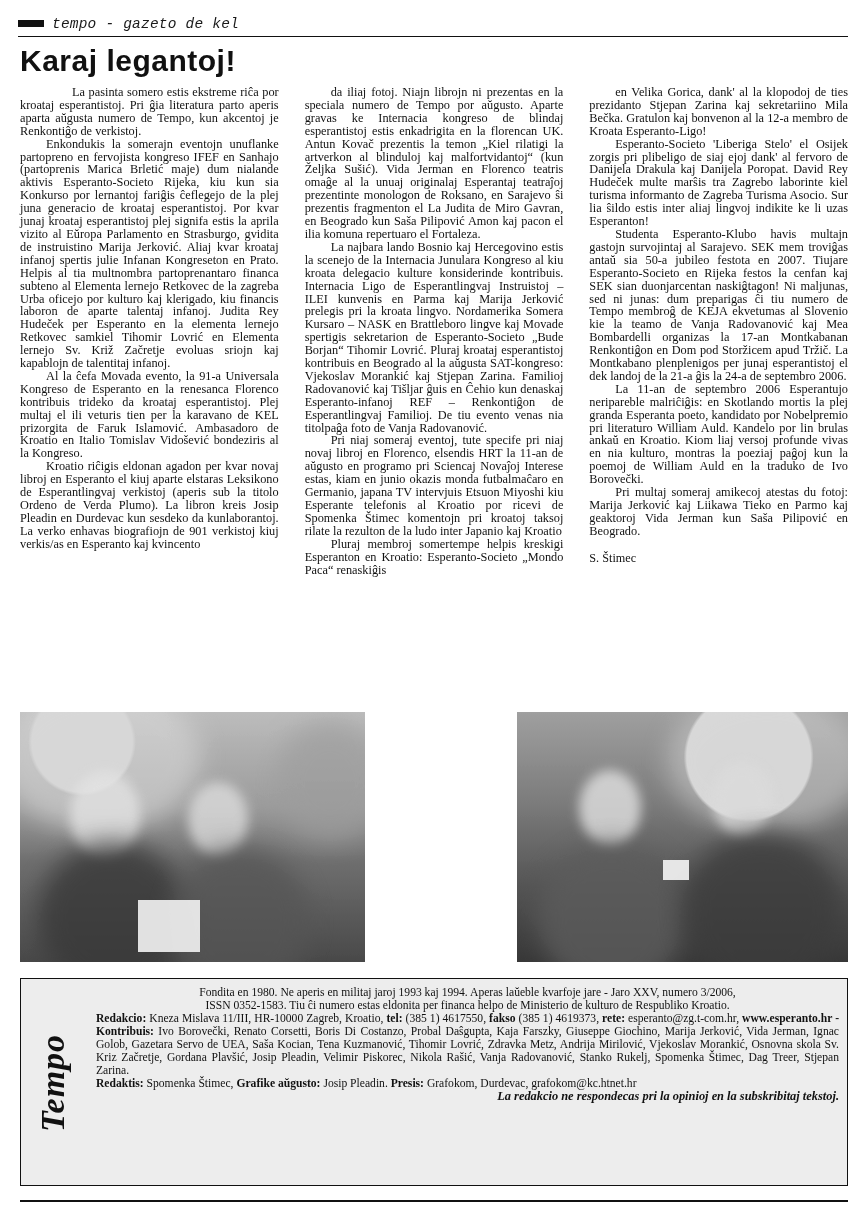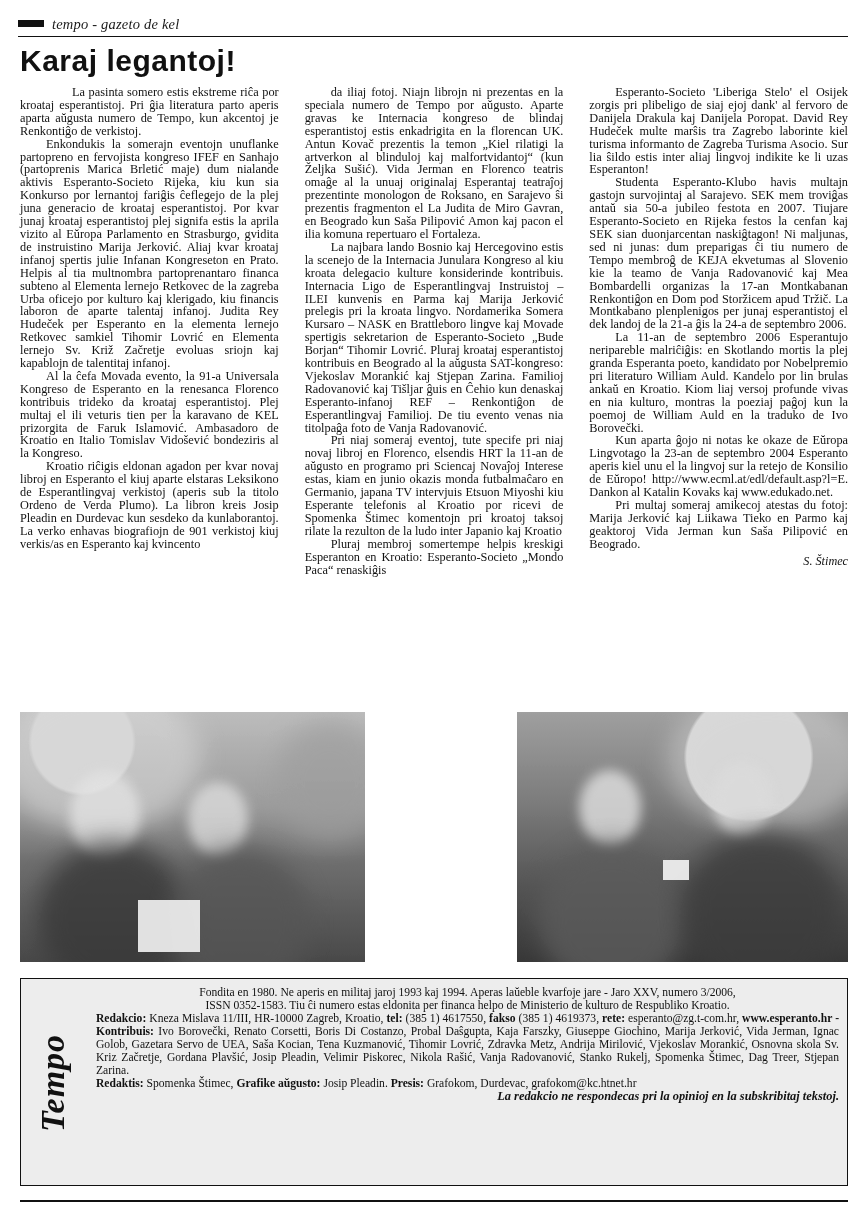--- a/index.html
+++ b/index.html
@@ -14,21 +14,21 @@
 
   
   .masthead {
     position:absolute; left:18px; top:16px; width:830px; height:26px;
   }
   .masthead .rule-left {
     position:absolute; left:0; top:4px; width:26px; height:7px; background:#111;
   }
   .masthead .running-title {
     position:absolute; left:34px; top:0px;
-    font-style:italic; font-size:14.5px; letter-spacing:.2px; color:#1a1a1a;
+    font-style:italic; font-size:14.5px; letter-spacing:.2px; color:#1a1a1a;font-family:Liberation Mono, monospace;
   }
   .masthead .hr {
     position:absolute; left:0; top:20px; width:830px; height:1px; background:#111;
   }
 
   
   .headline {
     position:absolute; left:20px; top:44px;
     font-family:"Liberation Sans", sans-serif;
     font-weight:bold; font-size:30px; letter-spacing:.5px;
@@ -44,21 +44,21 @@
     margin:0 0 0 0;
     font-size:12.3px;
     line-height:12.9px;
     text-align:justify;
     text-indent:26px;
     hyphens:auto;
     -webkit-hyphens:auto;
   }
   .col p.first { text-indent:52px; }
   .col .sig {
-    margin-top:4px; text-align:right; font-style:italic; font-size:12.2px; text-indent:0;
+    margin-top:14px; font-size:12.2px; text-indent:0;
   }
 
   
   .photos { position:absolute; left:20px; top:712px; width:828px; height:250px; }
   .photo {
     position:absolute; overflow:hidden; filter:grayscale(100%) contrast(105%);
   }
   .photo-left { left:0; top:0; width:345px; height:250px; }
   .photo-right { left:497px; top:0; width:331px; height:250px; }
 
@@ -128,24 +128,24 @@
     </div>
 
     <div class="col">
       <p>da iliaj fotoj. Niajn librojn ni prezentas en la speciala numero de Tempo por aŭgusto. Aparte gravas ke Internacia kongreso de blindaj esperantistoj estis enkadrigita en la florencan UK. Antun Kovač prezentis la temon „Kiel rilatigi la artverkon al blinduloj kaj malfortvidantoj“ (kun Željka Sušić). Vida Jerman en Florenco teatris omaĝe al la unuaj originalaj Esperantaj teatraĵoj prezentinte monologon de Roksano, en Sarajevo ŝi prezentis fragmenton el La Judita de Miro Gavran, en Beogrado kun Saša Pilipović Amon kaj pacon el ilia komuna repertuaro el Fortaleza.</p>
       <p>La najbara lando Bosnio kaj Hercegovino estis la scenejo de la Internacia Junulara Kongreso al kiu kroata delegacio kulture konsiderinde kontribuis. Internacia Ligo de Esperantlingvaj Instruistoj – ILEI kunvenis en Parma kaj Marija Jerković prelegis pri la kroata lingvo. Nordamerika Somera Kursaro – NASK en Brattleboro lingve kaj Movade spertigis sekretarion de Esperanto-Societo „Bude Borjan“ Tihomir Lovrić. Pluraj kroataj esperantistoj kontribuis en Beogrado al la aŭgusta SAT-kongreso: Vjekoslav Morankić kaj Stjepan Zarina. Familioj Radovanović kaj Tišljar ĝuis en Ĉehio kun denaskaj Esperanto-infanoj REF – Renkontiĝon de Esperantlingvaj Familioj. De tiu evento venas nia titolpaĝa foto de Vanja Radovanović.</p>
       <p>Pri niaj someraj eventoj, tute specife pri niaj novaj libroj en Florenco, elsendis HRT la 11-an de aŭgusto en programo pri Sciencaj Novaĵoj Interese estas, kiam en junio okazis monda futbalmaĉaro en Germanio, japana TV intervjuis Etsuon Miyoshi kiu Esperante telefonis al Kroatio por ricevi de Spomenka Štimec komentojn pri kroatoj taksoj rilate la rezulton de la ludo inter Japanio kaj Kroatio</p>
       <p>Pluraj membroj somertempe helpis kreskigi Esperanton en Kroatio: Esperanto-Societo „Mondo Paca“ renaskiĝis</p>
     </div>
 
     <div class="col">
+      <p>en Velika Gorica, dank' al la klopodoj de ties prezidanto Stjepan Zarina kaj sekretariino Mila Bečka. Gratulon kaj bonvenon al la 12-a membro de Kroata Esperanto-Ligo!</p>
       <p>Esperanto-Societo 'Liberiga Stelo' el Osijek zorgis pri plibeligo de siaj ejoj dank' al fervoro de Danijela Drakula kaj Danijela Poropat. David Rey Hudeček multe marŝis tra Zagrebo laborinte kiel turisma informanto de Zagreba Turisma Asocio. Sur lia ŝildo estis inter aliaj lingvoj indikite ke li uzas Esperanton!</p>
       <p>Studenta Esperanto-Klubo havis multajn gastojn survojintaj al Sarajevo. SEK mem troviĝas antaŭ sia 50-a jubileo festota en 2007. Tiujare Esperanto-Societo en Rijeka festos la cenfan kaj SEK sian duonjarcentan naskiĝtagon! Ni maljunas, sed ni junas: dum preparigas ĉi tiu numero de Tempo membroĝ de KEJA ekvetumas al Slovenio kie la teamo de Vanja Radovanović kaj Mea Bombardelli organizas la 17-an Montkabanan Renkontiĝon en Dom pod Storžicem apud Tržič. La Montkabano plenplenigos per junaj esperantistoj el dek landoj de la 21-a ĝis la 24-a de septembro 2006.</p>
       <p>La 11-an de septembro 2006 Esperantujo neripareble malriĉiĝis: en Skotlando mortis la plej granda Esperanta poeto, kandidato por Nobelpremio pri literaturo William Auld. Kandelo por lin brulas ankaŭ en Kroatio. Kiom liaj versoj profunde vivas en nia kulturo, montras la poeziaj paĝoj kun la poemoj de William Auld en la traduko de Ivo Borovečki.</p>
-      <p>Kun aparta ĝojo ni notas ke okaze de Eŭropa Lingvotago la 23-an de septembro 2004 Esperanto aperis kiel unu el la lingvoj sur la retejo de Konsilio de Eŭropo! http://www.ecml.at/edl/default.asp?l=E. Dankon al Katalin Kovaks kaj www.edukado.net.</p>
       <p>Pri multaj someraj amikecoj atestas du fotoj: Marija Jerković kaj Liikawa Tieko en Parmo kaj geaktoroj Vida Jerman kun Saša Pilipović en Beogrado.</p>
       <p class="sig">S. Štimec</p>
     </div>
 
   </div>
 
   <div class="photos">
 
     <div class="photo photo-left">
       <div class="ph-bg pl-bg"></div>

